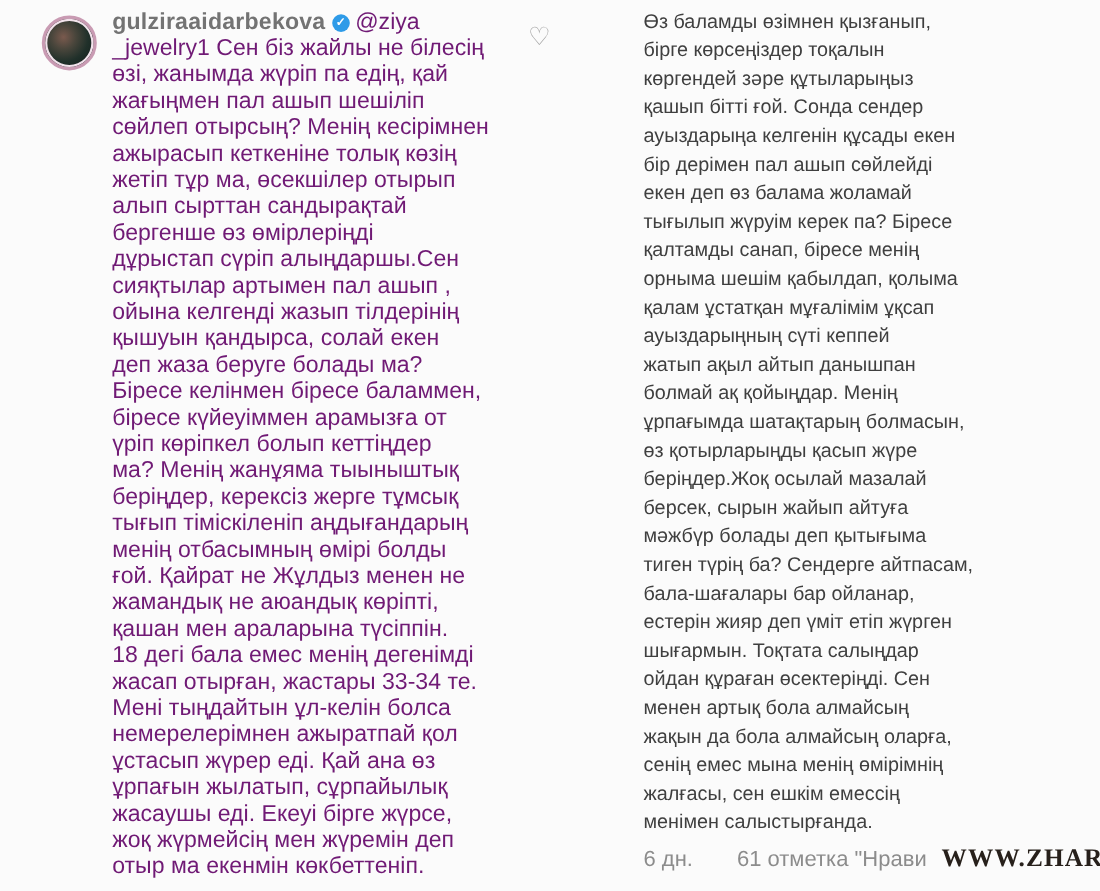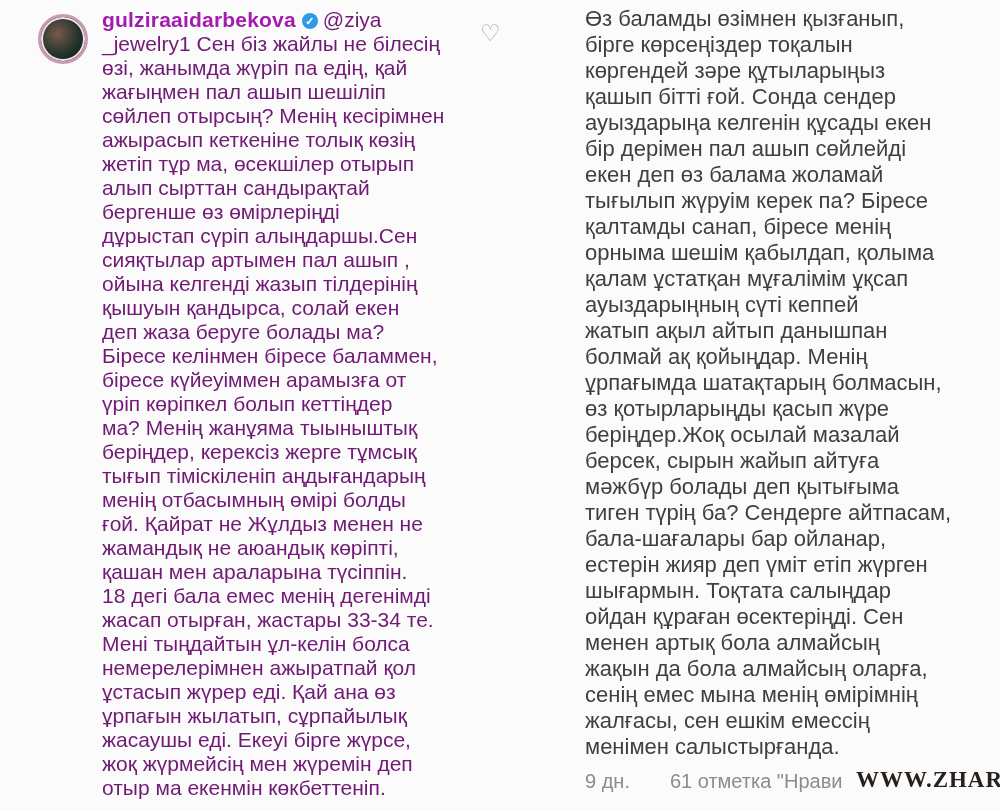--- a/index.html
+++ b/index.html
@@ -10,35 +10,35 @@
   }
   
   .left-col{position:absolute;left:38px;top:8px;display:flex;align-items:flex-start;}
   .avatar{
     width:50px;height:50px;border-radius:50%;flex:0 0 auto;margin-top:6px;
     border:3px solid #c99bb3;box-sizing:border-box;
     background:radial-gradient(circle at 38% 38%, #7a5a4e 0%, #4a463c 28%, #20302a 58%, #101815 100%);
     box-shadow:0 0 0 2px #f2e3ec inset;
   }
   .comment-block{margin-left:14px;width:396px;font-size:21px;line-height:24px;}
-  .username{font-weight:bold;color:#a21caf;letter-spacing:0.2px;}
+  .username{font-weight:bold;color:#737373;letter-spacing:0.2px;}
   .badge{
     display:inline-block;width:16px;height:16px;border-radius:50%;
     background:#2e9be8;color:#ffffff;font-size:11px;line-height:16px;
     text-align:center;font-weight:bold;vertical-align:2px;margin:0 5px 0 6px;
   }
   .body-text{white-space:pre-line;color:#701a75;}
   .heart{
     position:absolute;left:480px;top:22px;font-size:23px;color:#a6a6a6;
     cursor:pointer;line-height:1;
   }
   
   .right-col{
     position:absolute;left:585px;top:6px;width:410px;
-    font-size:22px;line-height:26px;white-space:pre-line;color:#3f3f3f;
+    font-size:18px;line-height:26px;white-space:pre-line;color:#3f3f3f;
   }
   
   .footer{position:absolute;left:585px;top:770px;font-size:20px;color:#8c8c8c;white-space:nowrap;}
   .footer .time{margin-right:40px;}
   .watermark{
     position:absolute;left:856px;top:767px;z-index:3;
     font-family:"Liberation Serif",serif;font-size:23px;font-weight:700;
     color:#27201b;letter-spacing:1px;white-space:nowrap;
   }
 </style>
@@ -112,18 +112,18 @@
 естерін жияр деп үміт етіп жүрген
 шығармын. Тоқтата салыңдар
 ойдан құраған өсектеріңді. Сен
 менен артық бола алмайсың
 жақын да бола алмайсың оларға,
 сенің емес мына менің өмірімнің
 жалғасы, сен ешкім емессің
 менімен салыстырғанда.</div>
 
   <div class="footer">
-    <span class="time">9 дн.</span><span class="likes">61 отметка "Нрави</span>
+    <span class="time">6 дн.</span><span class="likes">61 отметка "Нрави</span>
   </div>
 
   <div class="watermark">WWW.ZHARAR.COM</div>
 
 </div>
 
 </body></html>

